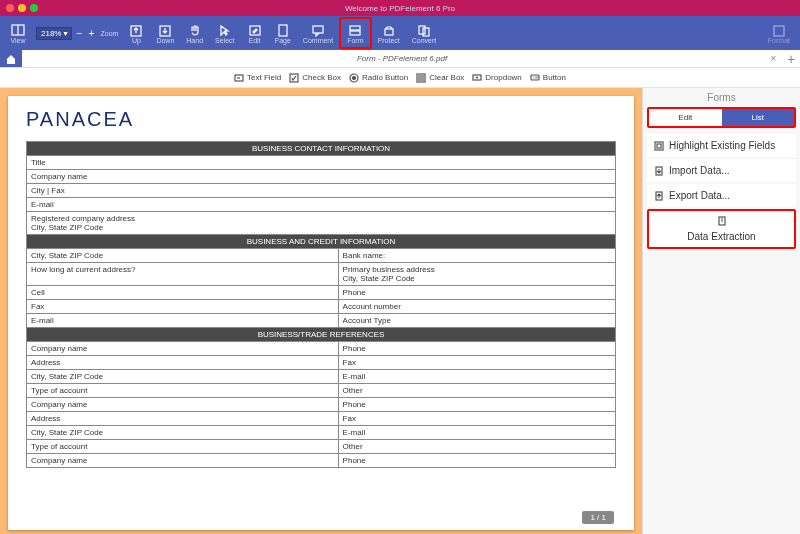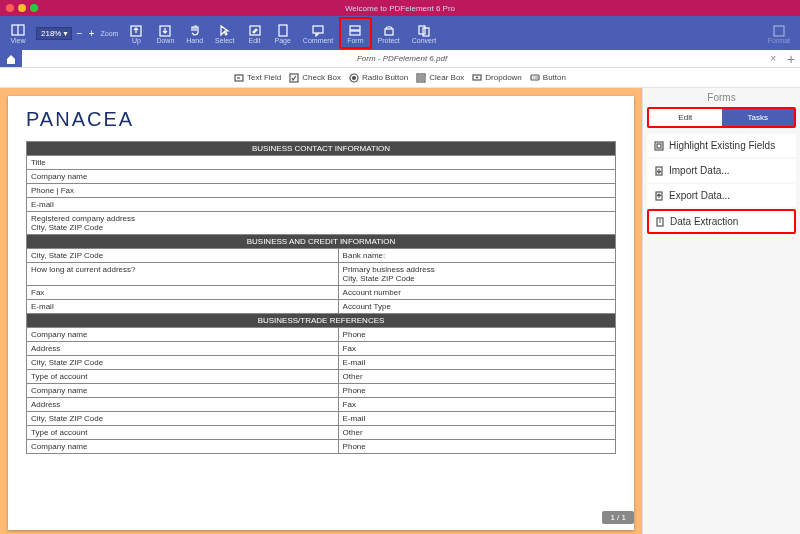--- a/index.html
+++ b/index.html
@@ -31,32 +31,32 @@
 .fbtn { display:flex; align-items:center; gap:3px; cursor:pointer;}
 .fbtn svg{width:10px;height:10px;stroke:#555;fill:none;stroke-width:1.2;}
 
 .main { display:flex; height: 446px; }
 .canvas { flex:1; background:#fdba74; position:relative; overflow:hidden; padding:8px 8px 4px 8px; display:flex; }
 .page { background:#fff; box-shadow: 0 1px 3px rgba(0,0,0,.3); flex:1; padding: 12px 18px; overflow:hidden;}
 .logo { font-size: 20px; color: #1a2f6e; letter-spacing: 2px; font-weight: 400; margin-bottom: 10px;}
 table { width:100%; border-collapse:collapse; font-size:8px;}
 .sec { background:#4a4a4a; color:#fff; text-align:center; font-size:8px; padding:2px;}
 td { border:1px solid #888; padding:2px 4px; height:13px; vertical-align:top;}
-.pgnum { position:absolute; right:8px; bottom:10px; background:#888; color:#fff; font-size:8px; padding:2px 8px; border-radius:2px;}
+.pgnum { position:absolute; right:28px; bottom:10px; background:#888; color:#fff; font-size:8px; padding:2px 8px; border-radius:2px;}
 
 .sidepanel { width:158px; background:#f7f7f7; border-left:1px solid #ddd; }
 .sphead { text-align:center; font-size:10px; color:#888; padding:4px;}
 .sptabs { display:flex; border:1px solid #ccc; margin:0 4px; }
 .sptab { flex:1; text-align:center; font-size:8px; padding:4px; background:#fff; color:#333; cursor:pointer;}
 .sptab.active { background:#4a5eb5; color:#fff; }
 .sptabs.hl{border:2px solid #ff0000;}
 .tasks { padding: 6px 4px; }
 .task { display:flex; align-items:center; gap:5px; padding:5px 6px; font-size:10px; color:#333; background:#fff; border:1px solid #fff; margin-bottom:2px; cursor:pointer;}
 .task svg{width:10px;height:10px;stroke:#555;fill:none;stroke-width:1.2;}
-.task.hl{ border:2px solid #ff0000; }
+.task.hl{ border:2px solid #ff0000;flex-direction:column; }
 </style>
 </head>
 <body>
 
 <div class="titlebar">
   <div class="traffic">
     <div class="tl r"></div>
     <div class="tl y"></div>
     <div class="tl g"></div>
   </div>
@@ -225,40 +225,44 @@
             <tr>
               <td colspan="2" class="sec">BUSINESS CONTACT INFORMATION</td>
             </tr>
         <tr>
               <td colspan="2">Title</td>
             </tr>
         <tr>
               <td colspan="2">Company name</td>
             </tr>
         <tr>
-              <td colspan="2">Phone | Fax</td>
+              <td colspan="2">City | Fax</td>
             </tr>
         <tr>
               <td colspan="2">E-mail</td>
             </tr>
         <tr>
               <td colspan="2" style="white-space:pre-line">Registered company address
 City, State ZIP Code</td>
             </tr>
         <tr>
               <td colspan="2" class="sec">BUSINESS AND CREDIT INFORMATION</td>
             </tr>
         <tr>
               <td>City, State ZIP Code</td>
               <td>Bank name:</td>
             </tr>
         <tr>
               <td>How long at current address?</td>
               <td style="white-space:pre-line">Primary business address
 City, State ZIP Code</td>
+            </tr>
+        <tr>
+              <td>Cell</td>
+              <td>Phone</td>
             </tr>
         <tr>
               <td>Fax</td>
               <td>Account number</td>
             </tr>
         <tr>
               <td>E-mail</td>
               <td>Account Type</td>
             </tr>
         <tr>
@@ -303,21 +307,21 @@
       </tbody>
         </table>
     </div>
     <div class="pgnum">1 / 1</div>
   </div>
 
   <div class="sidepanel">
     <div class="sphead">Forms</div>
     <div class="sptabs hl">
       <div class="sptab">Edit</div>
-      <div class="sptab active">Tasks</div>
+      <div class="sptab active">List</div>
     </div>
     <div class="tasks">
       <div class="task">
           <svg>
             <rect x="1" y="1" width="8" height="8"></rect>
             <rect x="3" y="3" width="4" height="4"></rect>
           </svg>
           <span>Highlight Existing Fields</span>
         </div>
       <div class="task">

